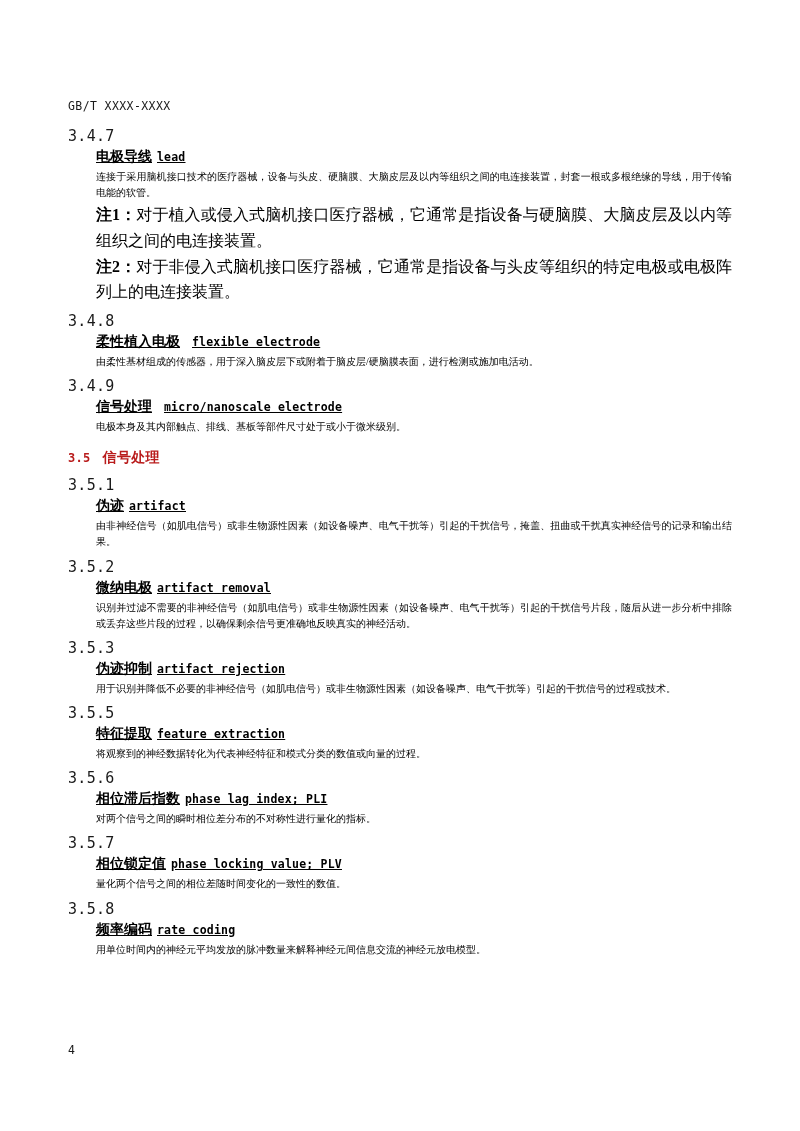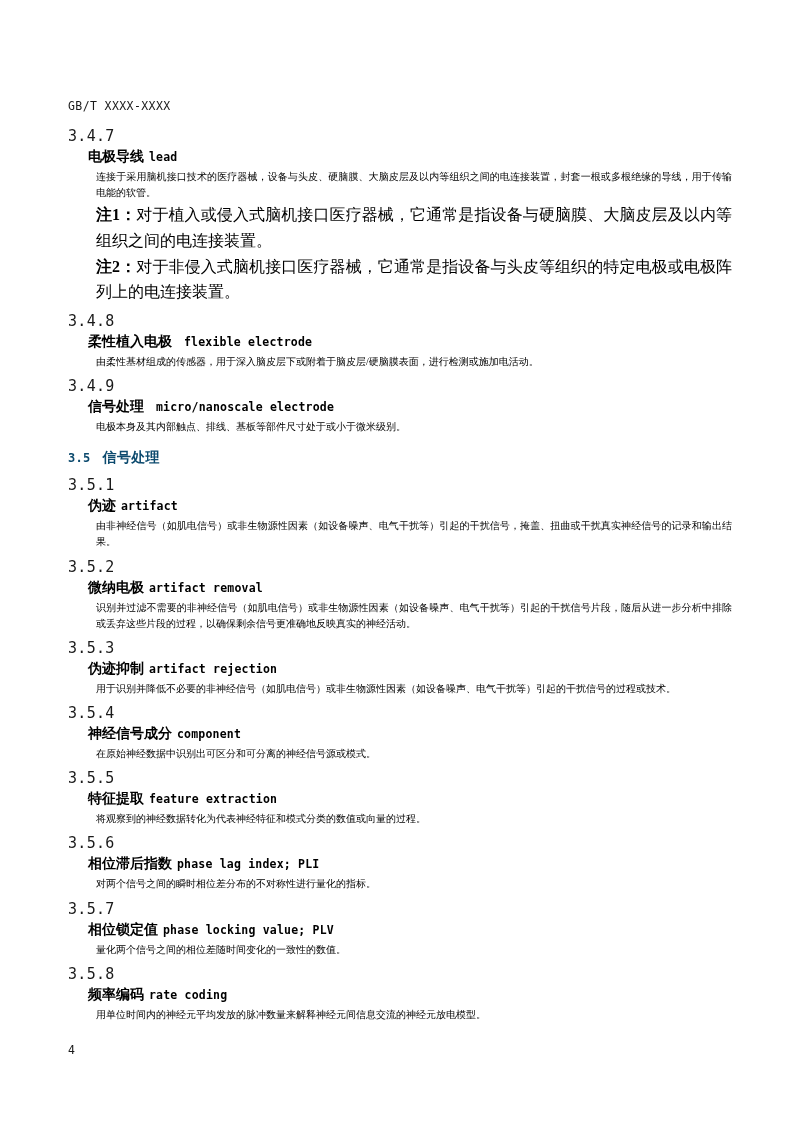--- a/index.html
+++ b/index.html
@@ -38,34 +38,35 @@
     margin-bottom: 1px;
     color: #1a1a1a;
   }
   .section-head {
     font-family: "DejaVu Sans Mono", monospace;
     font-size: 12px;
     font-weight: bold;
     letter-spacing: 0.3px;
     margin-top: 14px;
     margin-bottom: 9px;
-    color: #0c4a6e;
+    color: #b91c1c;
   }
   .section-head .sec-title {
     font-family: "Liberation Serif", serif;
     font-weight: bold;
     font-size: 14px;
     margin-left: 12px;
   }
   .term {
-    margin-left: 20px;
+    margin-left: 28px;
     font-size: 14px;
     font-weight: bold;
     margin-bottom: 2px;
     line-height: 1.5;
+    text-decoration: underline;
   }
   .term .en {
     font-family: "DejaVu Sans Mono", monospace;
     font-size: 11.5px;
     font-weight: bold;
     letter-spacing: 0.2px;
     margin-left: 5px;
   }
   .term .en.wide {
     margin-left: 12px;
@@ -140,25 +141,20 @@
       <div class="term"><span>微纳电极</span><span class="en">artifact removal</span></div>
       <div class="body-text">识别并过滤不需要的非神经信号（如肌电信号）或非生物源性因素（如设备噪声、电气干扰等）引起的干扰信号片段，随后从进一步分析中排除或丢弃这些片段的过程，以确保剩余信号更准确地反映真实的神经活动。</div>
     </div>
 
     <div>
       <div class="clause-num">3.5.3</div>
       <div class="term"><span>伪迹抑制</span><span class="en">artifact rejection</span></div>
       <div class="body-text">用于识别并降低不必要的非神经信号（如肌电信号）或非生物源性因素（如设备噪声、电气干扰等）引起的干扰信号的过程或技术。</div>
     </div>
 
-    <div>
-      <div class="clause-num">3.5.4</div>
-      <div class="term"><span>神经信号成分</span><span class="en">component</span></div>
-      <div class="body-text">在原始神经数据中识别出可区分和可分离的神经信号源或模式。</div>
-    </div>
 
     <div>
       <div class="clause-num">3.5.5</div>
       <div class="term"><span>特征提取</span><span class="en">feature extraction</span></div>
       <div class="body-text">将观察到的神经数据转化为代表神经特征和模式分类的数值或向量的过程。</div>
     </div>
 
     <div>
       <div class="clause-num">3.5.6</div>
       <div class="term"><span>相位滞后指数</span><span class="en">phase lag index; PLI</span></div>

